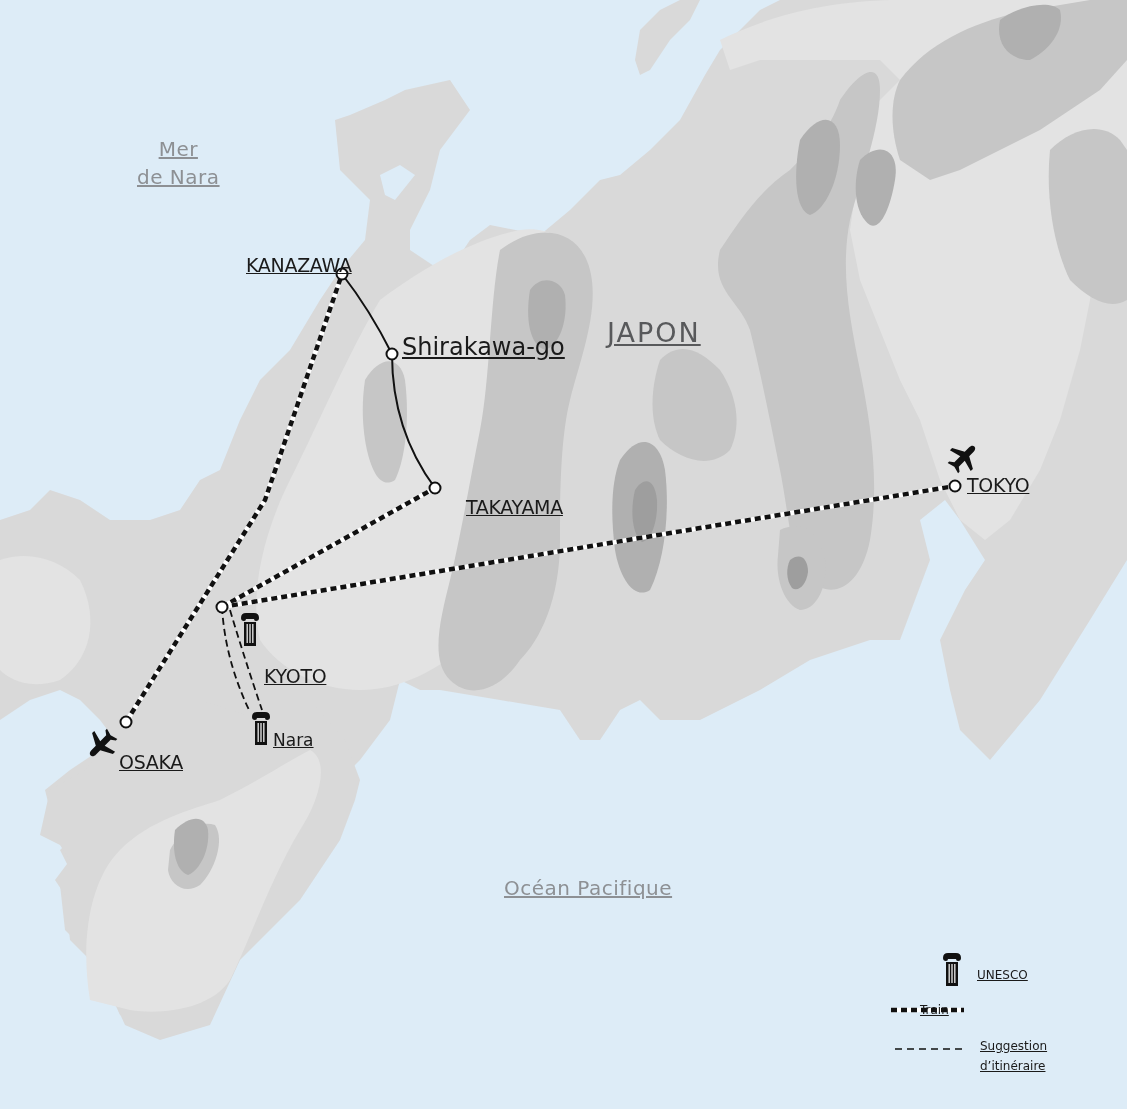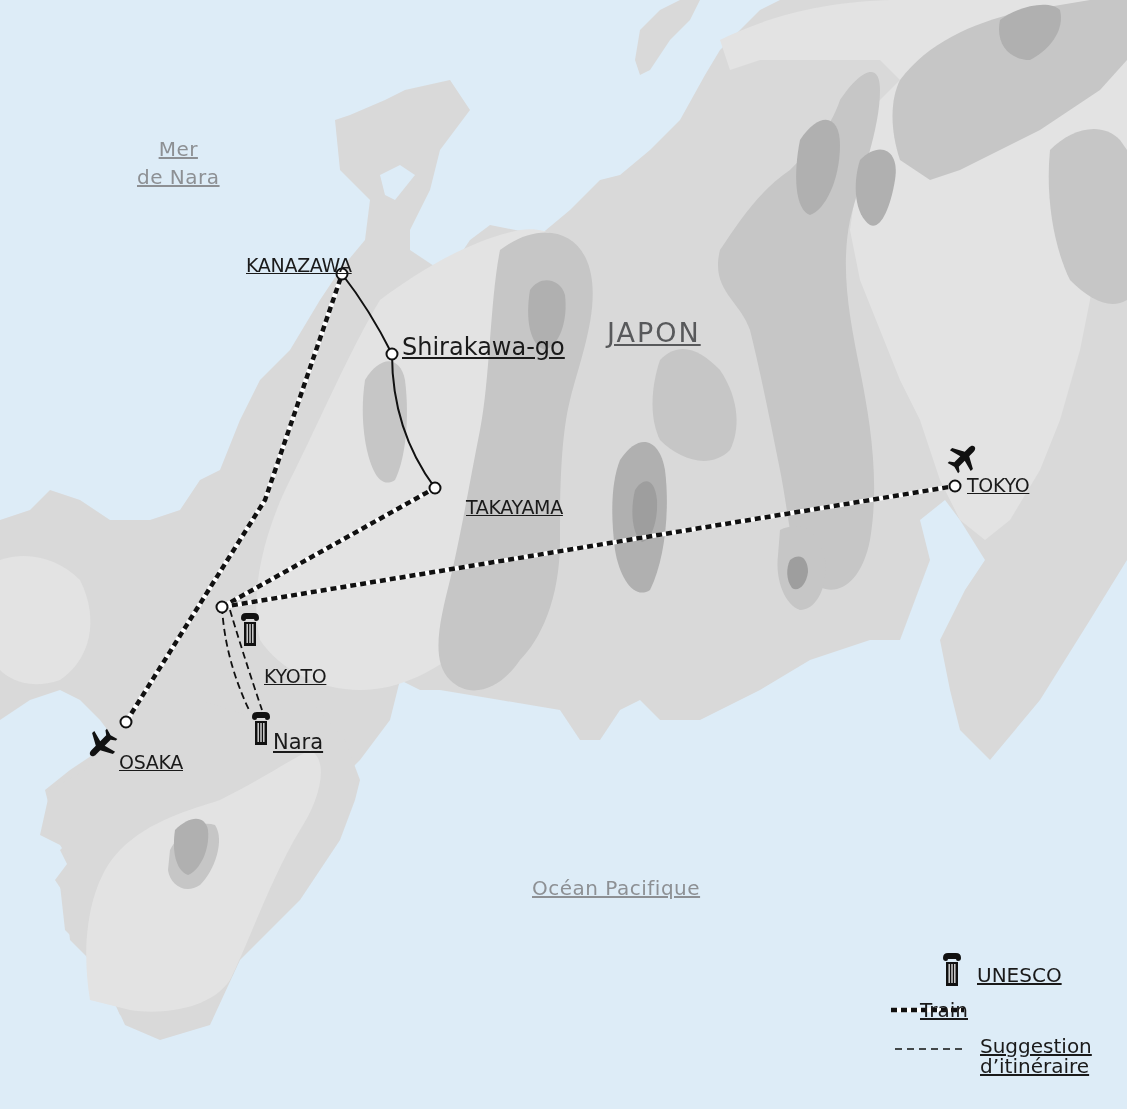--- a/index.html
+++ b/index.html
@@ -3,21 +3,21 @@
   <meta charset="utf-8">
   <style>
     html, body { margin: 0; padding: 0; }
     body { width: 1127px; height: 1109px; overflow: hidden; background: #ddecf7; font-family: "DejaVu Sans", sans-serif; }
     #map { position: absolute; left: 0; top: 0; width: 1127px; height: 1109px; }
     .lbl { position: absolute; white-space: nowrap; color: #1a1a1a; text-decoration: underline; }
     .city { font-size: 19px; letter-spacing: -0.3px; }
     .place { font-size: 24px; }
     .sea { color: #8d9094; font-size: 20px; text-align: center; line-height: 28px; letter-spacing: 0.5px; }
     .country { color: #58595b; font-size: 27px; letter-spacing: 2px; }
-    .legend-text { font-size: 20px; color: #1a1a1a; line-height: 20px; }
+    .legend-text { font-size: 12px; color: #1a1a1a; line-height: 20px; }
   </style>
 </head>
 <body>
 
 <svg id="map" viewBox="0 0 1127 1109" xmlns="http://www.w3.org/2000/svg">
   <defs>
     <g id="unesco-col">
       <path d="M-9,-10 q0,-5 5,-5 h8 q5,0 5,5 q0,3 -3,3 q-2,0 -2,-2 h-8 q0,2 -2,2 q-3,0 -3,-3z" fill="#111"></path>
       <rect x="-6" y="-6" width="12" height="24" fill="#111"></rect>
       <rect x="-3.5" y="-4" width="1.4" height="19" fill="#ddd"></rect>
@@ -111,29 +111,29 @@
     <line x1="891" y1="1010" x2="964" y2="1010" stroke="#fff" stroke-width="4.5"></line>
     <line x1="891" y1="1010" x2="964" y2="1010" stroke="#111" stroke-width="4.5" stroke-dasharray="6,4"></line>
     <line x1="895" y1="1049" x2="964" y2="1049" stroke="#111" stroke-width="1.5" stroke-dasharray="7,5"></line>
   </g>
 </svg>
 
 <div class="lbl sea" style="left:137px; top:135px;">
   <div>Mer</div>
   <div>de Nara</div>
 </div>
-<div class="lbl sea" style="left:532px; top:874px;">Océan Pacifique</div>
+<div class="lbl sea" style="left:504px; top:874px;">Océan Pacifique</div>
 <div class="lbl country" style="left:607px; top:317px;">JAPON</div>
 
 <div class="lbl city" style="left:211px; top:254px;margin-left:35px;">KANAZAWA</div>
 <div class="lbl place" style="left:402px; top:333px;">Shirakawa-go</div>
 <div class="lbl city" style="left:450px; top:496px;margin-left:16px;">TAKAYAMA</div>
 <div class="lbl city" style="left:967px; top:474px;">TOKYO</div>
 <div class="lbl city" style="left:264px; top:625px;margin-top:40px;">KYOTO</div>
 <div class="lbl city" style="left:119px; top:751px;">OSAKA</div>
-<div class="lbl place" style="left:273px; top:730px; font-size:21px;">Nara</div>
+<div class="lbl place" style="left:273px; top:730px; font-size:17px;">Nara</div>
 
 <div class="lbl legend-text" style="left:977px; top:965px;">UNESCO</div>
 <div class="lbl legend-text" style="left:920px; top:1000px;">Train</div>
 <div class="lbl legend-text" style="left:980px; top:1036px;">
   <div>Suggestion</div>
   <div>d’itinéraire</div>
 </div>
 
 </body></html>

